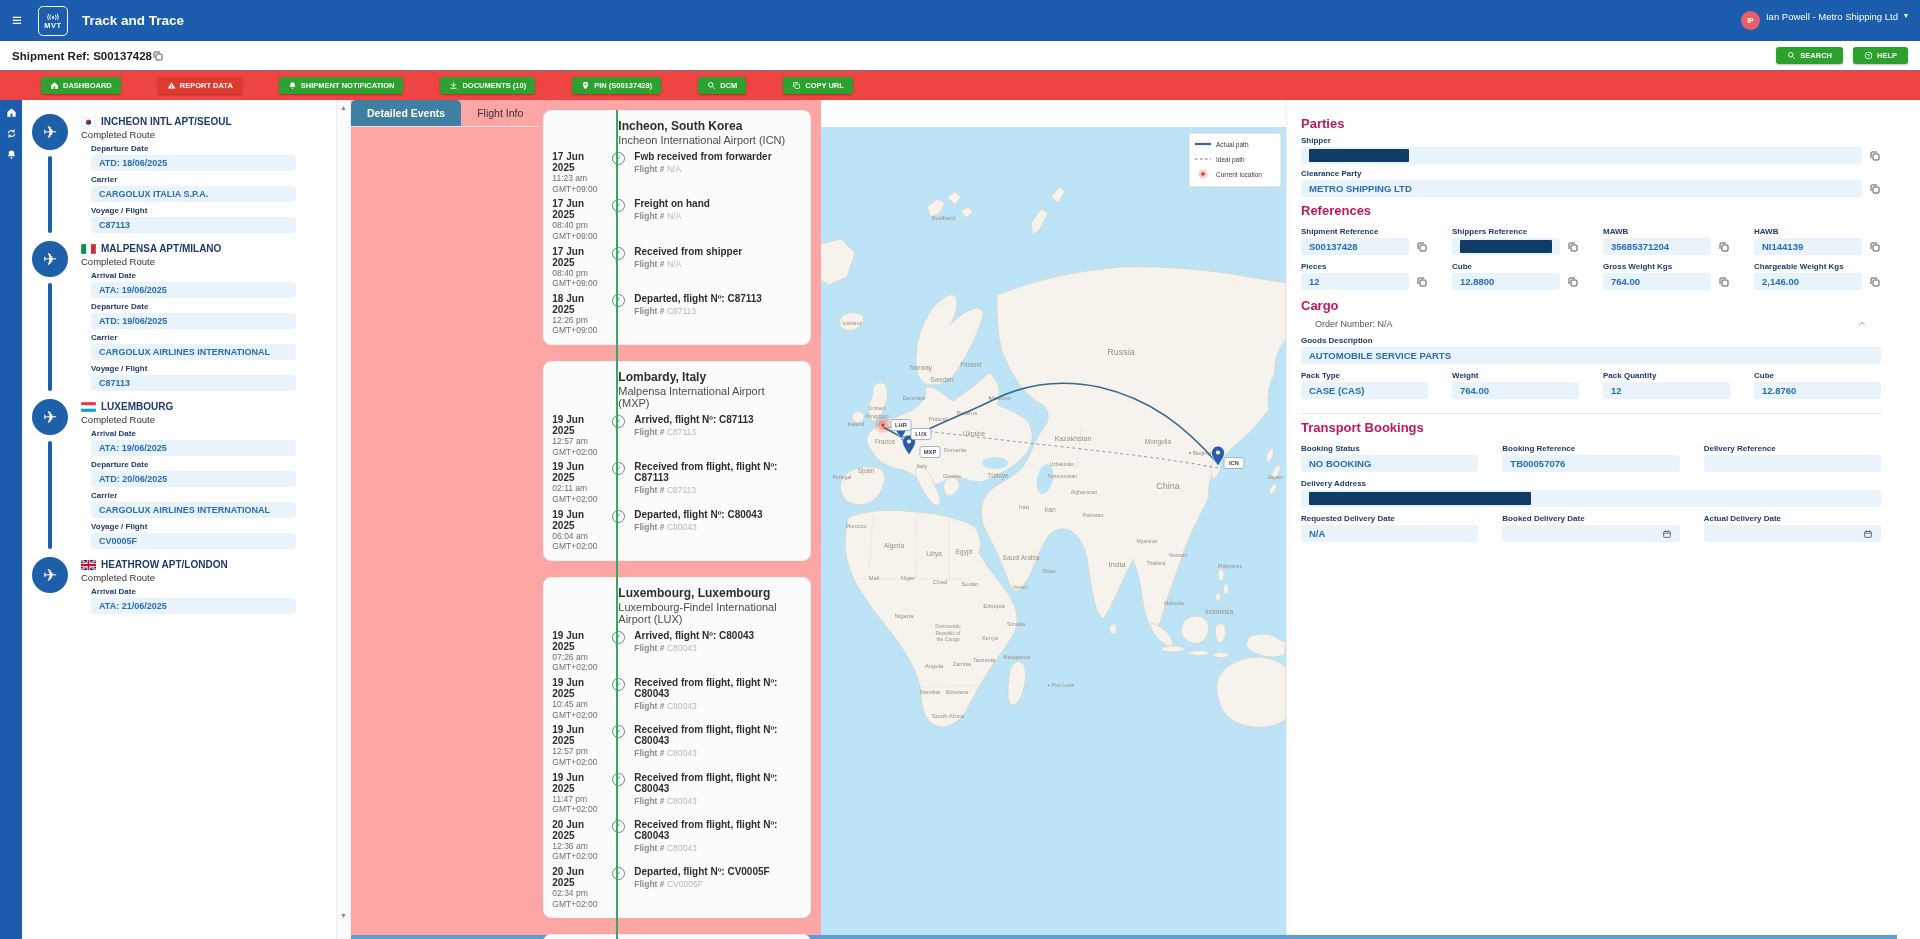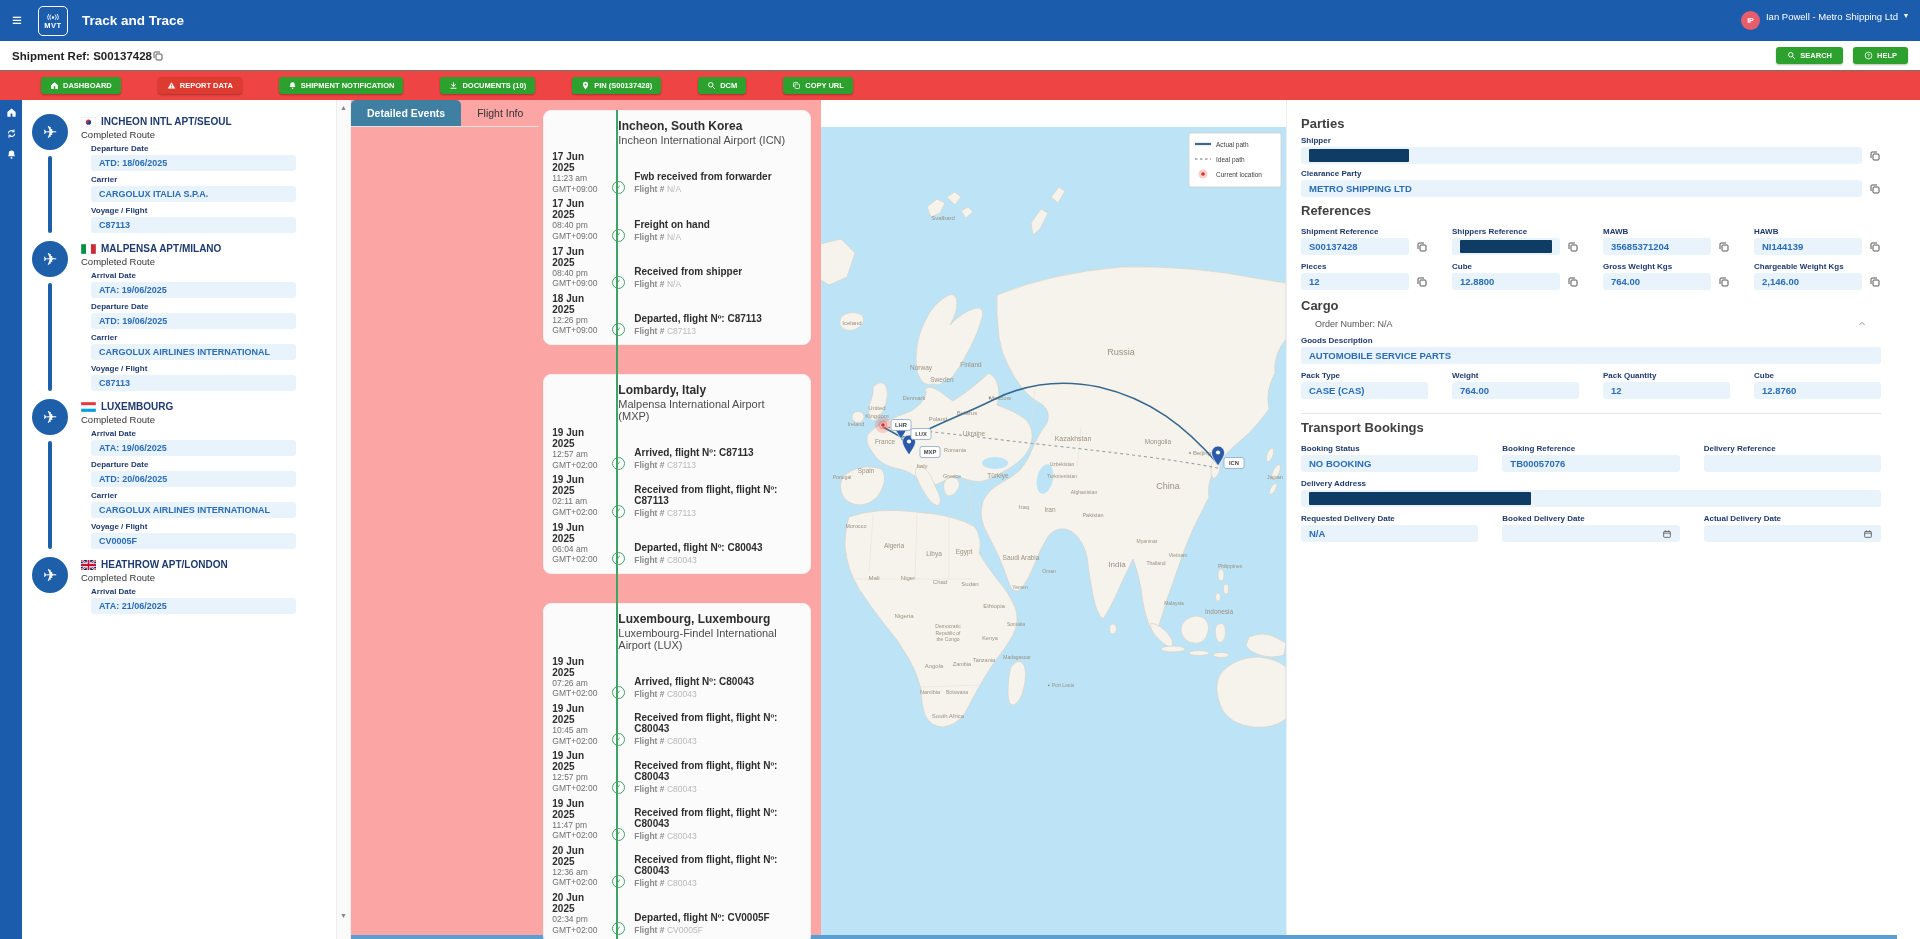--- a/index.html
+++ b/index.html
@@ -52,44 +52,44 @@
   .vs-arrow{cursor:pointer}
   
   .mid{display:flex;position:relative}
   .mid::after{content:'';position:absolute;left:0;right:0;bottom:0;height:4px;background:#5b9fd2}
   .events-panel{width:470px;display:flex;flex-direction:row;background:#fca5a5;flex:none}
   .tabs{display:flex;height:26px;border-bottom:1px solid #e3e3e3;flex:none}
   .tab{padding:0 16px;display:flex;align-items:center;font-size:10.5px;color:#333;cursor:pointer}
   .tab.active{background:#3f7fa1;color:#fff;font-weight:bold;border-radius:5px 5px 0 0}
   .events-scroll{flex:1;position:relative;padding:10px 10px 0 4px;overflow:hidden}
   .green-line{position:absolute;left:77px;top:10px;bottom:0;width:1.6px;background:#3fa463;z-index:2}
-  .egroup{position:relative;background:#fbfbfb;border:1px solid #f0f0f0;border-radius:8px;margin-bottom:29px;
+  .egroup{position:relative;background:#fbfbfb;border:1px solid #f0f0f0;border-radius:8px;margin-bottom:16px;
           padding:8px 24px 4px 8px;z-index:1}
   .eg-head{margin-left:66px;margin-bottom:5px}
   .eg-loc{font-size:12px;font-weight:bold;color:#2e2e2e}
   .eg-air{font-size:11px;color:#4c4c4c;margin-top:1px}
-  .erow{display:flex;align-items:flex-end;margin-bottom:4px}
+  .erow{display:flex;align-items:flex-start;margin-bottom:4px}
   .edate{width:54px;flex:none}
   .edate .d{font-size:10px;font-weight:bold;color:#2e2e2e}
   .edate .t,.edate .z{font-size:8.5px;color:#6e6e6e;line-height:1.25}
   .echeck{width:24px;flex:none;display:flex;justify-content:center;position:relative;z-index:3;padding-top:1px}
   .echeck .c{width:11px;height:11px;border:1.4px solid #3fa463;border-radius:50%;background:#fff;color:#3fa463;
              font-size:7px;display:flex;align-items:center;justify-content:center}
   .etext{flex:1;padding-left:4px}
   .etitle{font-size:10px;font-weight:bold;color:#2e2e2e}
   .eflight{font-size:8.5px;margin-top:2px}
   .eflight .fl{color:#8b8b8b;font-weight:bold}
   .eflight .fv{color:#b9b9b9}
   
   .map-wrap{width:465px;padding-top:27px;background:#fff;flex:none}
   svg.map{display:block}
   .mlabel{fill:#9a9183;font-family:"Liberation Sans",sans-serif}
   
   .details{flex:1;padding:10px 16px 0 14px;background:#fff;border-left:1px solid #eee;overflow:hidden}
-  .dh{font-size:13px;font-weight:bold;color:#404040;margin:6px 0 4px}
+  .dh{font-size:13px;font-weight:bold;color:#be185d;margin:6px 0 4px}
   .dfield{margin-bottom:2px}
   .dfield .lb{font-size:8px;font-weight:bold;color:#1e3a6e;margin:5px 0 2px}
   .drow{display:flex;align-items:center;gap:7px}
   .dpill{flex:1;background:#e9f3fc;border-radius:3px;min-height:15px;display:flex;align-items:center;
          padding:1px 8px;font-size:9.5px;font-weight:bold;color:#2a6db6}
   .redact{background:#0e3c64;height:13px;border-radius:1px;display:inline-block}
   .copyic{color:#555;flex:none;cursor:pointer;display:flex}
   .calic{margin-left:auto;color:#555;display:flex;cursor:pointer}
   .grid2{display:grid;grid-template-columns:1fr 1fr 1fr 1fr;column-gap:24px}
   .grid3{display:grid;grid-template-columns:1fr 1fr 1fr;column-gap:24px}

